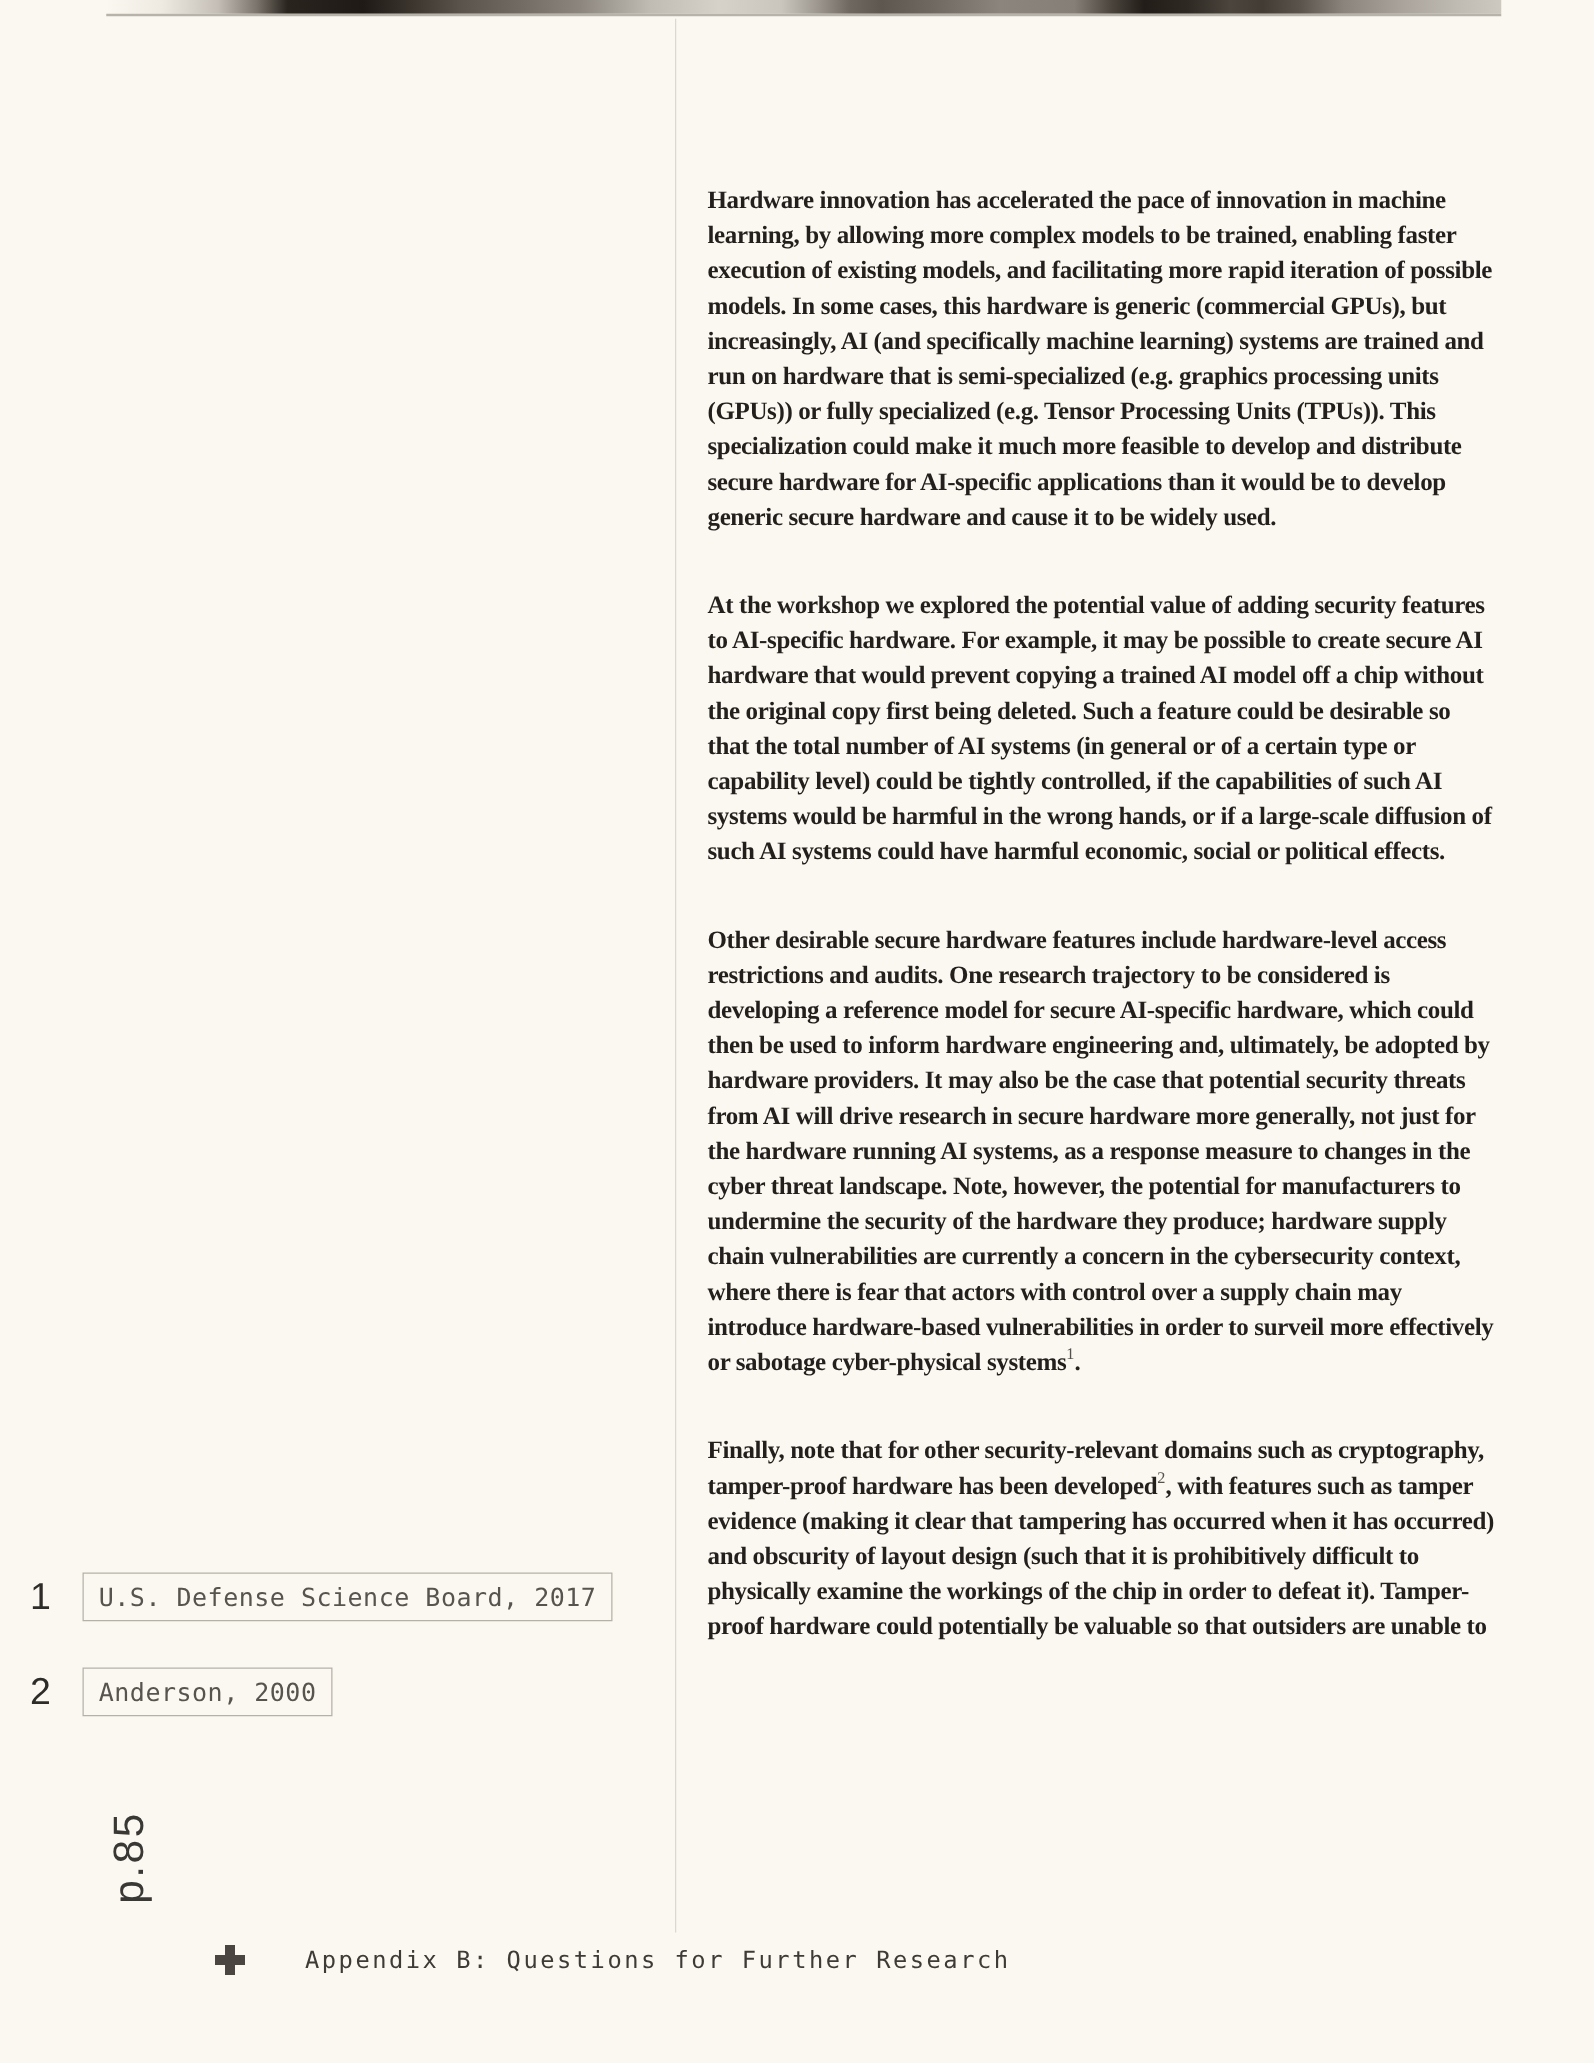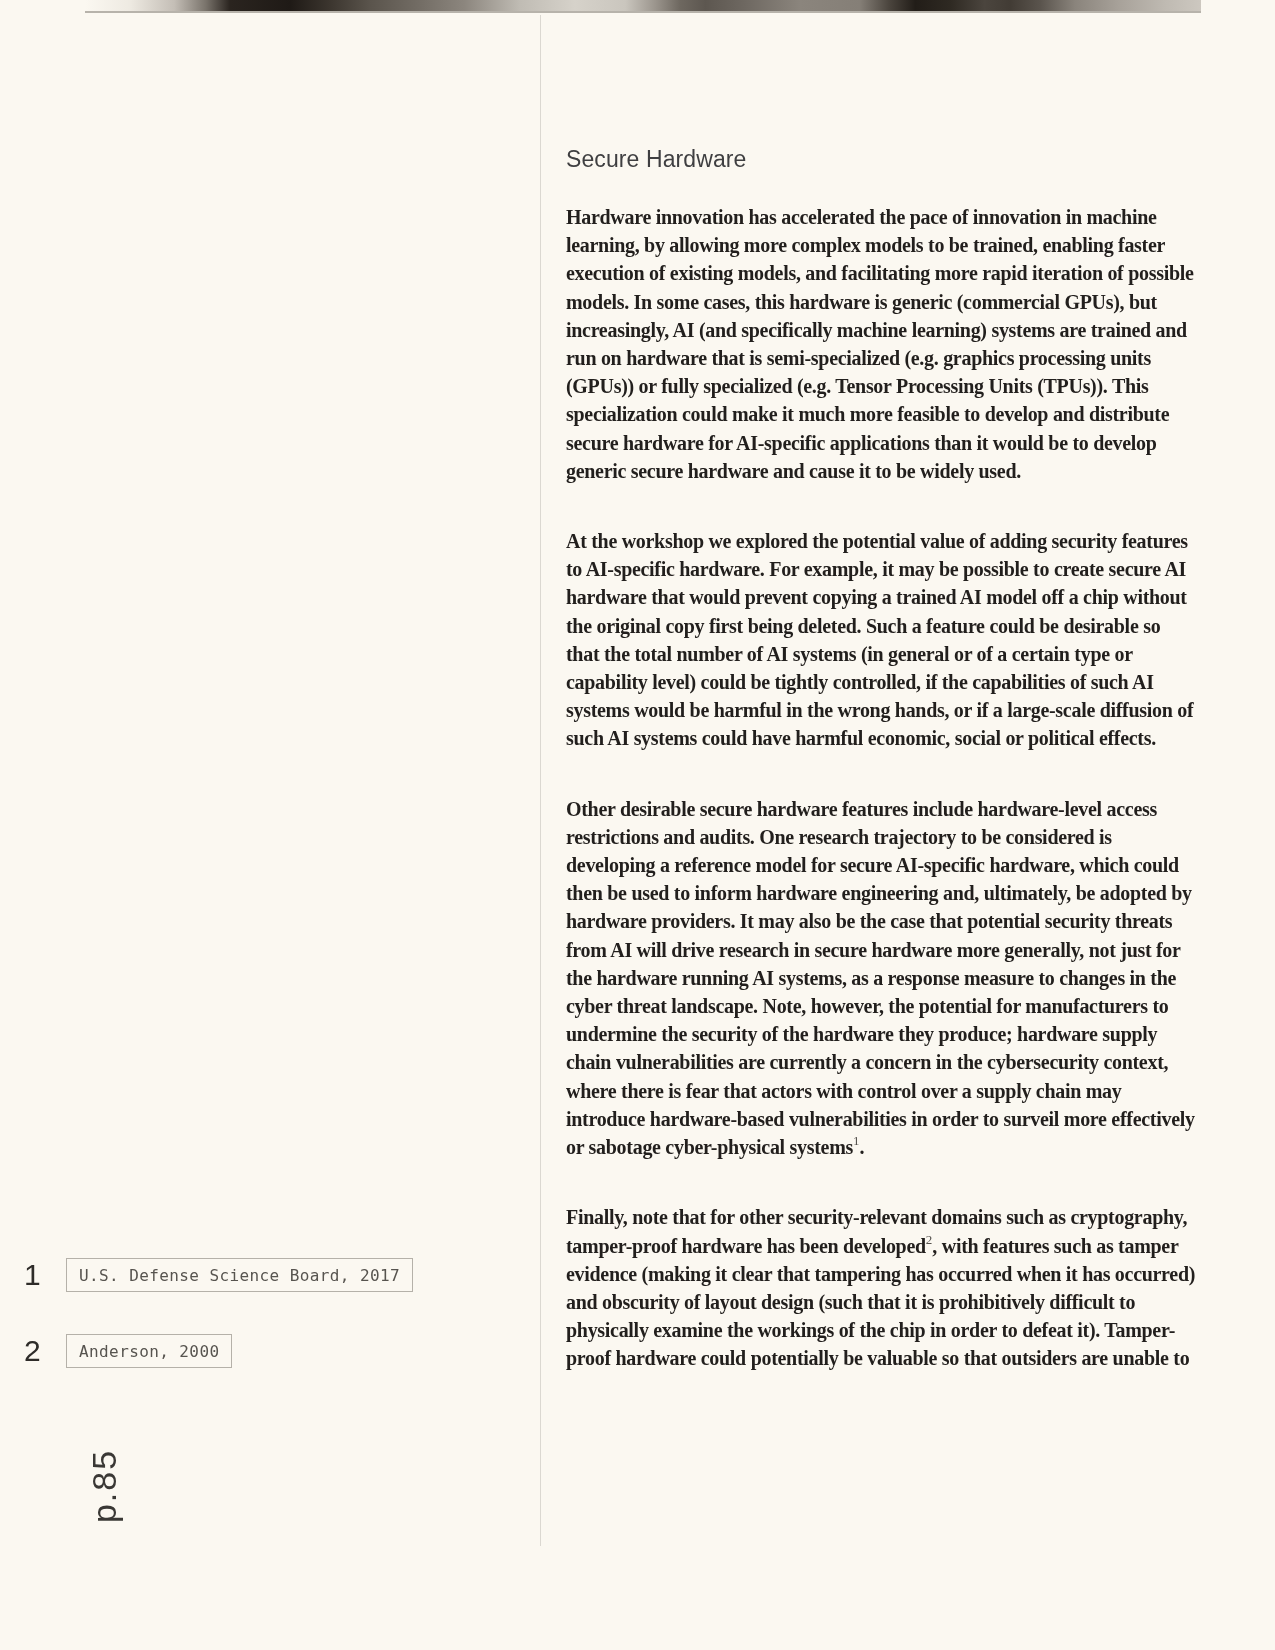--- a/index.html
+++ b/index.html
@@ -65,21 +65,21 @@
   }
   .fn-num{
     width:42px;flex:0 0 42px;
     font-size:30px;font-weight:500;color:#2e2c29;
   }
   .fn-box{
     display:inline-block;white-space:nowrap;
     border:1px solid var(--footnote-border,#b5b1a9);
     padding:7px 12px 6px 12px;
     font-family:"DejaVu Sans Mono",monospace;
-    font-size:16px;letter-spacing:0.4px;
+    font-size:20px;letter-spacing:0.4px;
     color:var(--footnote-text,#57544f);
   }
   .footnote-1{top:1258px;}
   .footnote-2{top:1334px;}
 
   
   .page-num{
     position:absolute;left:104px;top:1486px;
     transform:translate(-50%,-50%) rotate(-90deg);
     font-size:34px;font-weight:500;letter-spacing:2px;
@@ -122,25 +122,28 @@
   </div>
 
   <div class="footnote footnote-2">
     <span class="fn-num">2</span>
     <span class="fn-box">Anderson, 2000</span>
   </div>
 
   <div class="page-num">p.85</div>
 
   <main class="content">
-    <h1>Secure Hardware</h1>
 
     <p><span>Hardware innovation has accelerated the pace of innovation in machine learning, by allowing more complex models to be trained, enabling faster execution of existing models, and facilitating more rapid iteration of possible models. In some cases, this hardware is generic (commercial GPUs), but increasingly, AI (and specifically machine learning) systems are trained and run on hardware that is semi-specialized (e.g. graphics processing units (GPUs)) or fully specialized (e.g. Tensor Processing Units (TPUs)). This specialization could make it much more feasible to develop and distribute secure hardware for AI-specific applications than it would be to develop generic secure hardware and cause it to be widely used.</span></p>
 
     <p><span>At the workshop we explored the potential value of adding security features to AI-specific hardware. For example, it may be possible to create secure AI hardware that would prevent copying a trained AI model off a chip without the original copy first being deleted. Such a feature could be desirable so that the total number of AI systems (in general or of a certain type or capability level) could be tightly controlled, if the capabilities of such AI systems would be harmful in the wrong hands, or if a large-scale diffusion of such AI systems could have harmful economic, social or political effects.</span></p>
 
     <p><span>Other desirable secure hardware features include hardware-level access restrictions and audits. One research trajectory to be considered is developing a reference model for secure AI-specific hardware, which could then be used to inform hardware engineering and, ultimately, be adopted by hardware providers. It may also be the case that potential security threats from AI will drive research in secure hardware more generally, not just for the hardware running AI systems, as a response measure to changes in the cyber threat landscape. Note, however, the potential for manufacturers to undermine the security of the hardware they produce; hardware supply chain vulnerabilities are currently a concern in the cybersecurity context, where there is fear that actors with control over a supply chain may introduce hardware-based vulnerabilities in order to surveil more effectively or sabotage cyber-physical systems</span><sup>1</sup><span>.</span></p>
 
     <p><span>Finally, note that for other security-relevant domains such as cryptography, tamper-proof hardware has been developed</span><sup>2</sup><span>, with features such as tamper evidence (making it clear that tampering has occurred when it has occurred) and obscurity of layout design (such that it is prohibitively difficult to physically examine the workings of the chip in order to defeat it). Tamper-proof hardware could potentially be valuable so that outsiders are unable to</span></p>
   </main>
 
+  <footer class="footer">
+    <span class="plus"></span>
+    <span class="footer-label">Appendix B: Questions for Further Research</span>
+  </footer>
 
 </div>
 
 </body></html>

